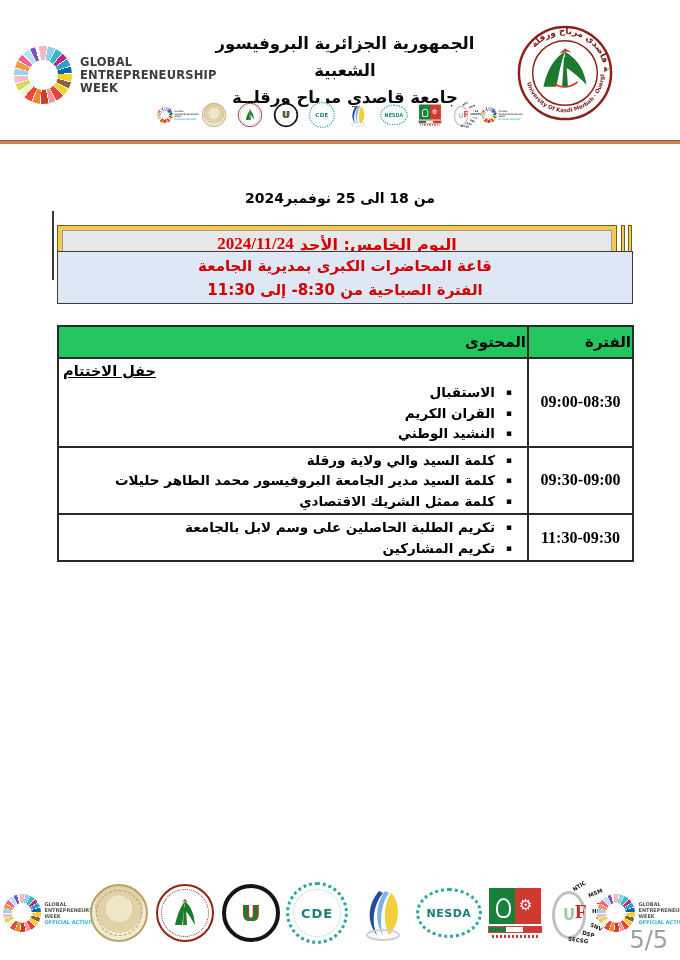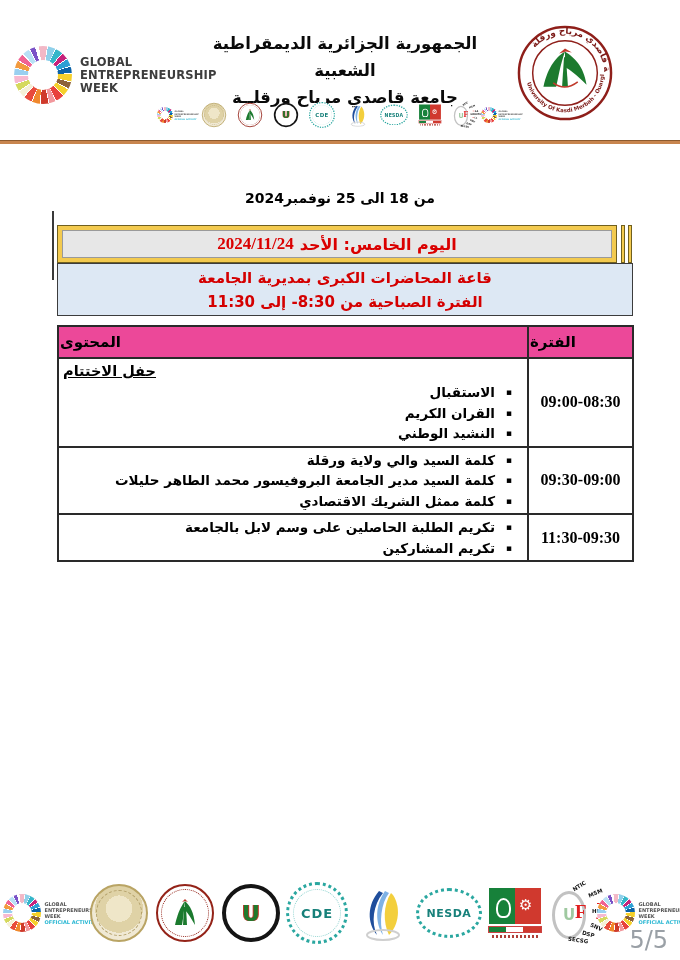--- a/index.html
+++ b/index.html
@@ -105,30 +105,30 @@
     border:1px solid #70601f;background:#f3ca4f;padding:4px;}
   .day-banner-inner{width:100%;height:100%;box-sizing:border-box;background:#e7e7e7;
     border:1px solid #9a9a9a;display:flex;align-items:center;justify-content:center;gap:6px;
     direction:rtl;font-weight:700;font-size:16px;color:#da0000;}
   .day-banner-inner .date{font-family:"Liberation Serif",serif;font-size:17px;direction:ltr;}
   .day-bar{position:absolute;top:225px;width:4px;height:38px;background:#f3ca4f;
     border:1px solid #70601f;box-sizing:border-box;}
   .day-bar.b1{left:621px;} .day-bar.b2{left:628px;}
 
   
-  .venue-box{position:absolute;left:57px;top:263px;width:576px;height:53px;box-sizing:border-box;
+  .venue-box{position:absolute;left:57px;top:251px;width:576px;height:53px;box-sizing:border-box;
     background:#dde8f4;border:1px solid #3c3c3c;direction:rtl;text-align:center;color:#d40000;
     font-weight:700;font-size:15px;line-height:24px;padding-top:2px;}
 
   
   .sched{position:absolute;left:57px;top:325px;width:577px;border-collapse:collapse;
     direction:rtl;table-layout:fixed;}
   .sched th,.sched td{border:2px solid #2a2a2a;}
-  .sched th{height:28px;background:#ec4899;font-weight:700;font-size:15px;color:#000;
-    text-align:left;}
+  .sched th{height:28px;background:#22c55e;font-weight:700;font-size:15px;color:#000;
+    text-align:right;}
   .col-period{width:105px;}
   td.period{font-family:"Liberation Serif",serif;font-weight:700;font-size:16px;color:#000;
     text-align:center;direction:ltr;}
   td.content{vertical-align:middle;padding:2px 10px 2px 4px;}
   .row-heading{text-align:left;padding-right:22px;font-weight:700;font-size:14.5px;
     text-decoration:underline;line-height:21px;}
   .row-heading:empty{display:none;}
   .content ul{margin:0;padding:0;list-style:none;}
   .content li{position:relative;text-align:right;padding-right:22px;font-weight:700;
     font-size:13.5px;line-height:20.5px;color:#000;}
@@ -145,21 +145,21 @@
   <div class="gew-logo">
     <div class="gew-ring"></div>
     <div class="gew-text">
       <div>GLOBAL</div>
       <div>ENTREPRENEURSHIP</div>
       <div>WEEK</div>
     </div>
   </div>
 
   <div class="gov-lines">
-    <div>الجمهورية الجزائرية الديمقراطية الشعبية</div>
+    <div>الجمهورية الجزائرية البروفيسور الشعبية</div>
     <div>جامعة قاصدي مرباح ورقلــة</div>
   </div>
 
   <svg class="uni-seal" viewBox="0 0 100 100">
     <circle cx="50" cy="50" r="47" fill="#fff" stroke="#8f1f1a" stroke-width="2.5"></circle>
     <circle cx="50" cy="50" r="33" fill="#fff" stroke="#8f1f1a" stroke-width="1.5"></circle>
     <defs>
       <path id="arcTop" d="M 50,50 m -40,0 a 40,40 0 1,1 80,0"></path>
       <path id="arcBot" d="M 50,50 m -40,0 a 40,40 0 1,0 80,0"></path>
     </defs>

